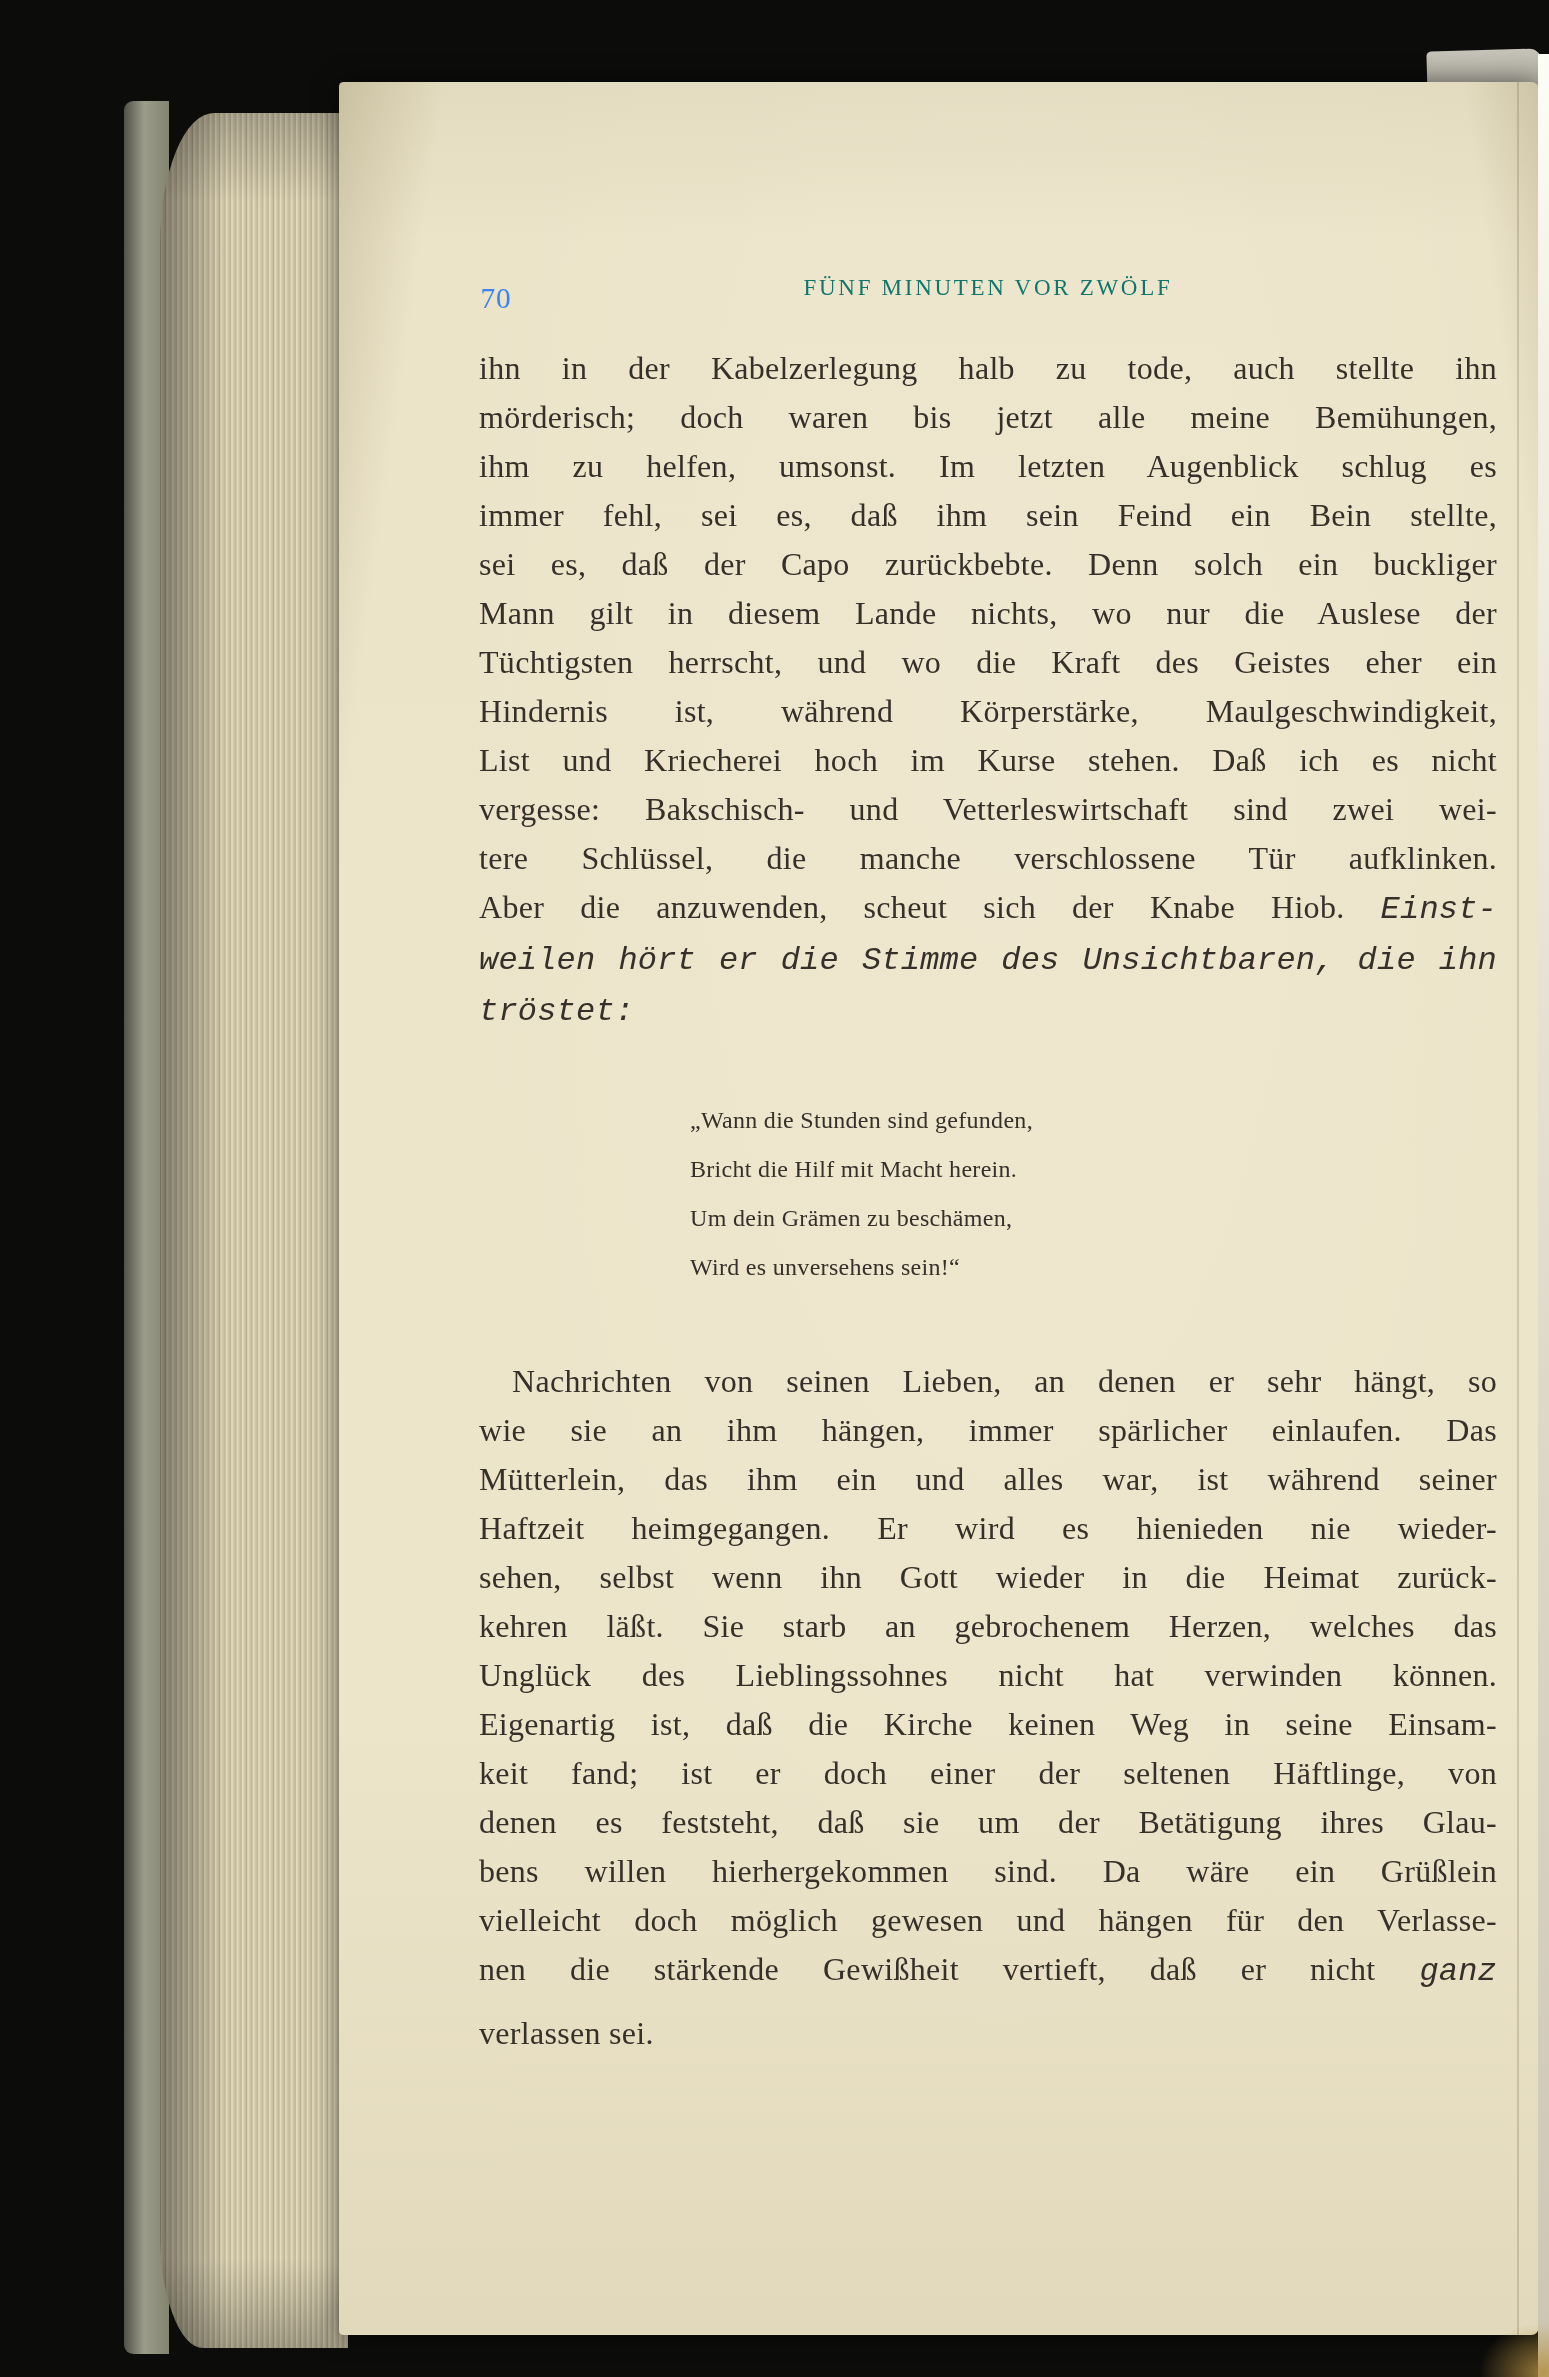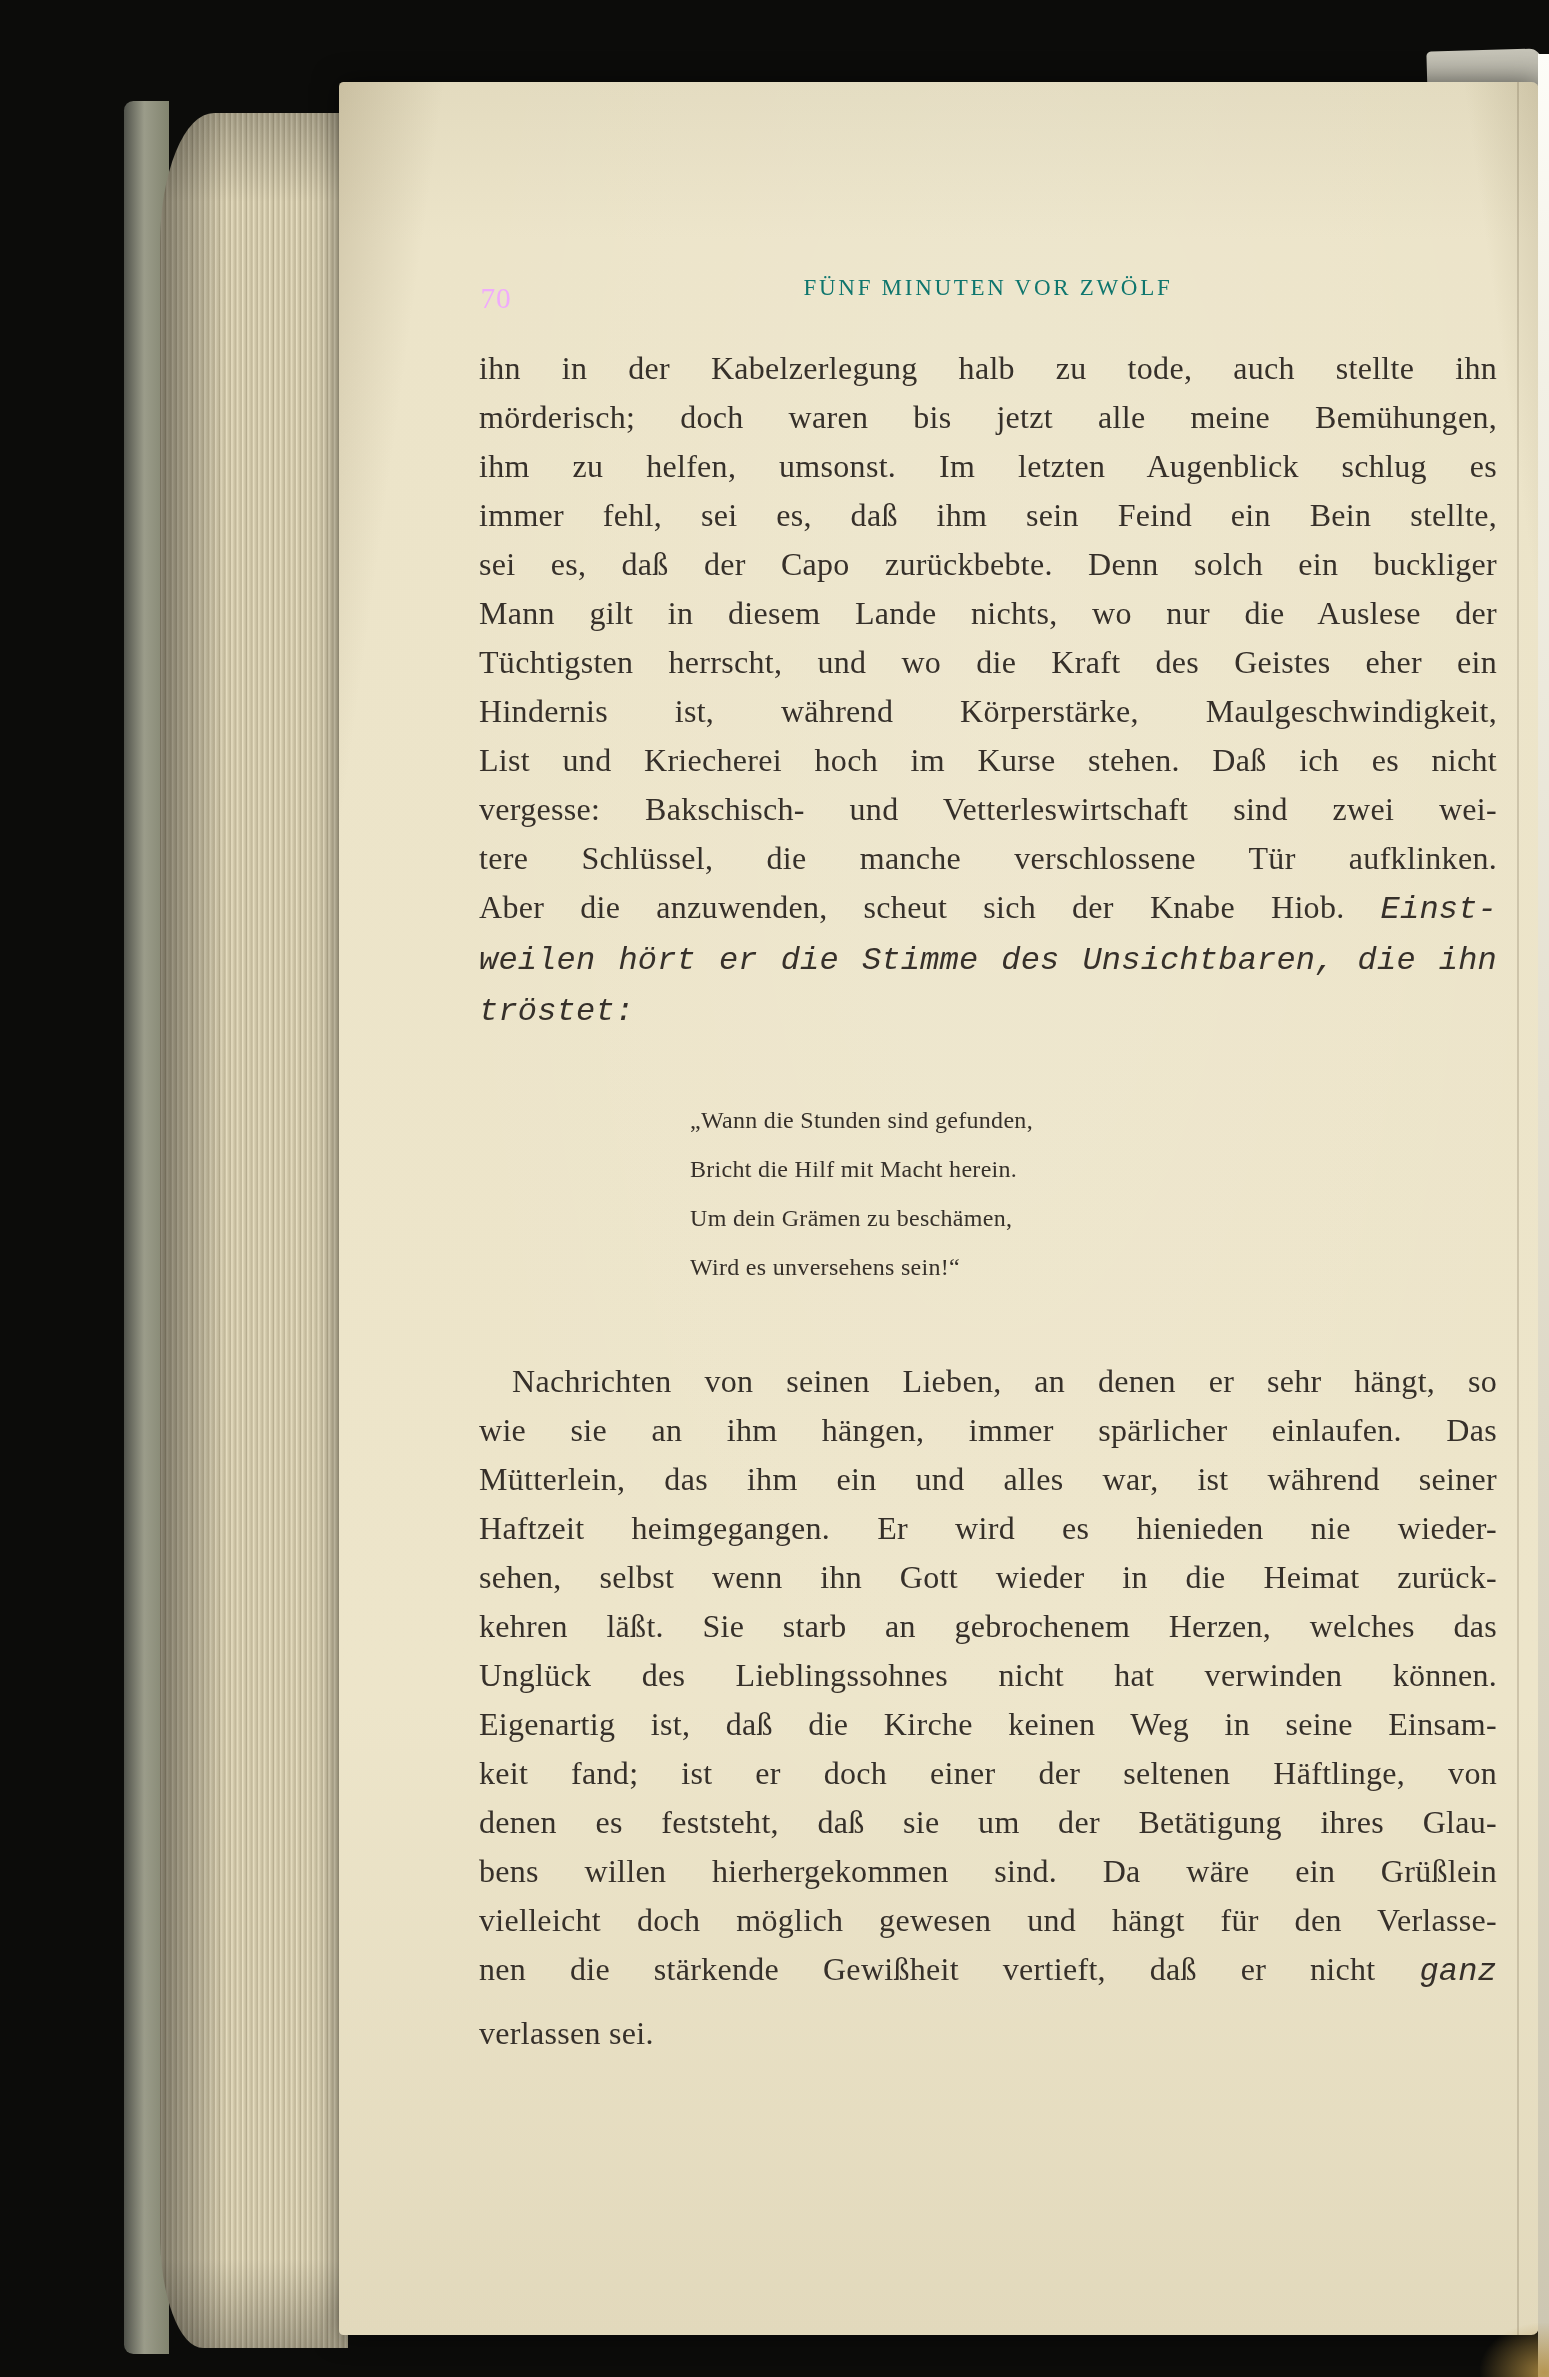--- a/index.html
+++ b/index.html
@@ -63,21 +63,21 @@
 
   
   .text-layer {
     position: absolute; left: 479px; top: 270px; width: 1018px;
     color: #36302a;
     z-index: 5;
   }
   .header-row { position: relative; height: 74px; }
   .page-number {
     position: absolute; left: 1.5px; top: 12.4px;
-    font-size: 29.4px; letter-spacing: 0.8px; color: #f0abfc;
+    font-size: 29.4px; letter-spacing: 0.8px; color: #3b82f6;
   }
   .running-header {
     text-align: center; padding-top: 4.6px;
     font-size: 23px; letter-spacing: 2.7px; color: #0f766e;
   }
   .para .line {
     font-size: 32px; line-height: 49px; letter-spacing: 0.3px;
     text-align: justify; text-align-last: justify;
   }
   .para .line em { font-style: italic; letter-spacing: 0.2px; font-family: Liberation Mono, monospace; }
@@ -128,18 +128,18 @@
       <div class="line"><span>wie sie an ihm hängen, immer spärlicher einlaufen. Das</span></div>
       <div class="line"><span>Mütterlein, das ihm ein und alles war, ist während seiner</span></div>
       <div class="line"><span>Haftzeit heimgegangen. Er wird es hienieden nie wieder-</span></div>
       <div class="line"><span>sehen, selbst wenn ihn Gott wieder in die Heimat zurück-</span></div>
       <div class="line"><span>kehren läßt. Sie starb an gebrochenem Herzen, welches das</span></div>
       <div class="line"><span>Unglück des Lieblingssohnes nicht hat verwinden können.</span></div>
       <div class="line"><span>Eigenartig ist, daß die Kirche keinen Weg in seine Einsam-</span></div>
       <div class="line"><span>keit fand; ist er doch einer der seltenen Häftlinge, von</span></div>
       <div class="line"><span>denen es feststeht, daß sie um der Betätigung ihres Glau-</span></div>
       <div class="line"><span>bens willen hierhergekommen sind. Da wäre ein Grüßlein</span></div>
-      <div class="line"><span>vielleicht doch möglich gewesen und hängt für den Verlasse-</span></div>
+      <div class="line"><span>vielleicht doch möglich gewesen und hängen für den Verlasse-</span></div>
       <div class="line"><span>nen die stärkende Gewißheit vertieft, daß er nicht </span><em>ganz</em></div>
       <div class="line"><span>verlassen sei.</span></div>
     </div>
 </div>
 
 
 </body></html>

